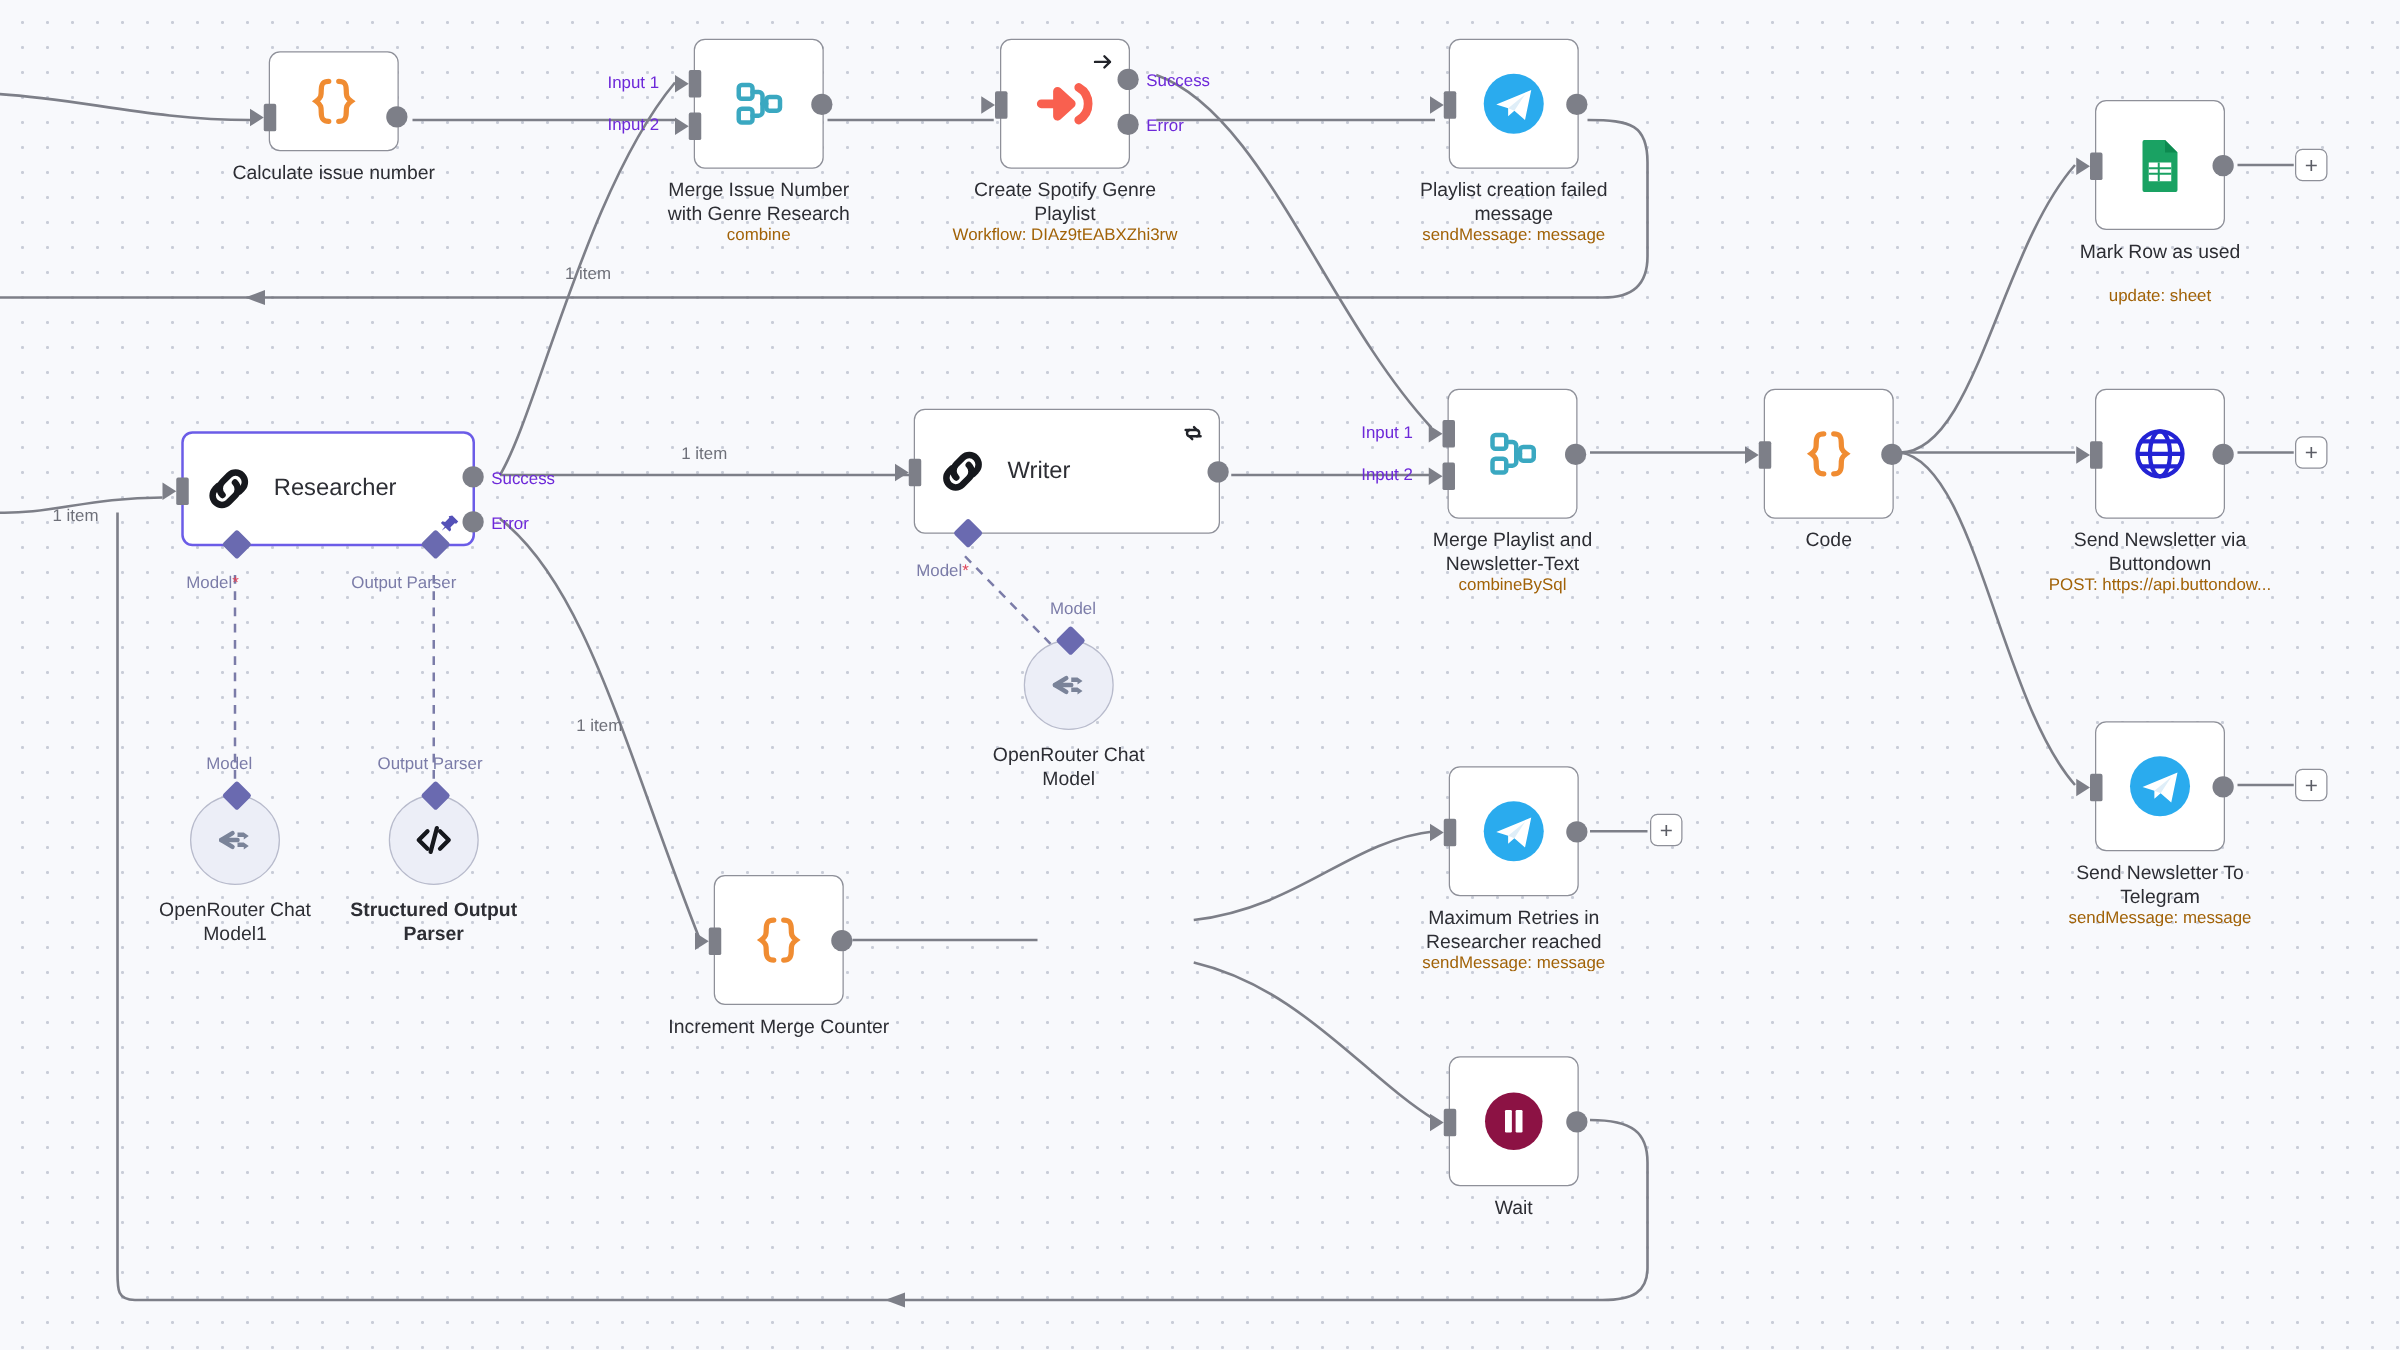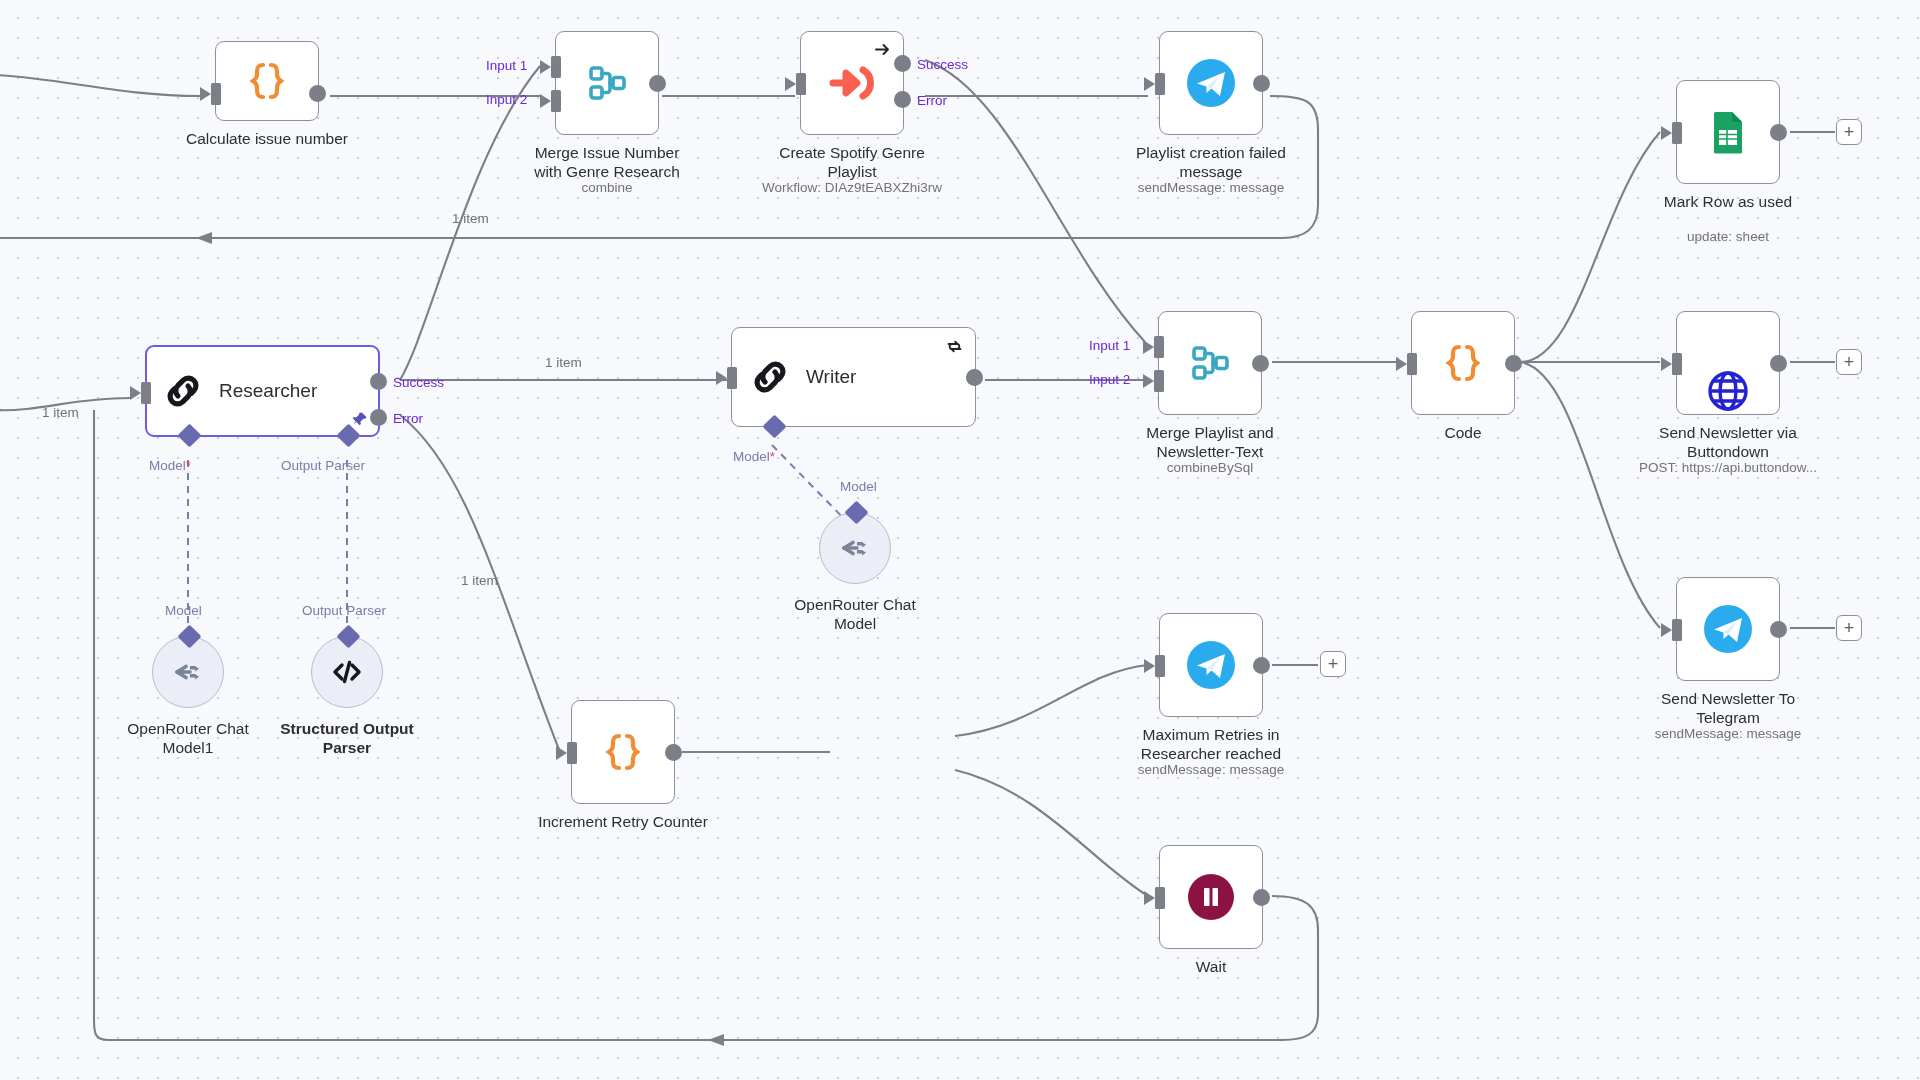--- a/index.html
+++ b/index.html
@@ -42,21 +42,21 @@
     color: #2d2e34;
     white-space: pre-line;
   }
   .nsub {
     position: absolute;
     left: 50%;
     transform: translateX(-50%);
     width: 260px;
     text-align: center;
     font-size: 13.5px;
-    color: #737373;
+    color: #a16207;
     white-space: nowrap;
     overflow: hidden;
     text-overflow: ellipsis;
   }
   .inline-title {
     font-size: 19px; color: #2d2e34; margin-left: 14px;
   }
 
   
   .port-in {
@@ -345,21 +345,21 @@
   <div class="node" style="left:1411px; top:311px; width:104px; height:104px;">
     <svg class="ico" width="48" height="48" viewBox="0 0 48 48">
       <path d="M20 8c-5 0-6 2.5-6 7s0 6-4 9c4 3 4 4.5 4 9s1 7 6 7" fill="none" stroke="#f08c32" stroke-width="4.2" stroke-linecap="round"></path>
       <path d="M28 8c5 0 6 2.5 6 7s0 6 4 9c-4 3-4 4.5-4 9s-1 7-6 7" fill="none" stroke="#f08c32" stroke-width="4.2" stroke-linecap="round"></path>
     </svg>
     <div class="port-in" style="left:-5px; top:41px;"></div>
     <div class="port-out" style="right:-8px; top:43px;"></div>
     <div class="nlabel">Code</div>
   </div>
 
-  <div class="node" style="left:1676px; top:311px; width:104px; height:104px;align-items:flex-end;">
+  <div class="node" style="left:1676px; top:311px; width:104px; height:104px;">
     <svg class="ico" width="46" height="46" viewBox="0 0 46 46">
       <circle cx="23" cy="23" r="18" fill="none" stroke="#2323d4" stroke-width="3.4"></circle>
       <ellipse cx="23" cy="23" rx="8" ry="18" fill="none" stroke="#2323d4" stroke-width="3.4"></ellipse>
       <path d="M5 23 h36 M8.5 13 h29 M8.5 33 h29" fill="none" stroke="#2323d4" stroke-width="3.4"></path>
     </svg>
     <div class="port-in" style="left:-5px; top:41px;"></div>
     <div class="port-out" style="right:-8px; top:43px;"></div>
     <div class="nlabel">Send Newsletter via
 Buttondown</div>
     <div class="nsub" style="top:148px; width:300px;">POST: https://api.buttondow...</div>
@@ -418,21 +418,21 @@
 Model</div>
   </div>
 
   <div class="node" style="left:571px; top:700px; width:104px; height:104px;">
     <svg class="ico" width="48" height="48" viewBox="0 0 48 48">
       <path d="M20 8c-5 0-6 2.5-6 7s0 6-4 9c4 3 4 4.5 4 9s1 7 6 7" fill="none" stroke="#f08c32" stroke-width="4.2" stroke-linecap="round"></path>
       <path d="M28 8c5 0 6 2.5 6 7s0 6 4 9c-4 3-4 4.5-4 9s-1 7-6 7" fill="none" stroke="#f08c32" stroke-width="4.2" stroke-linecap="round"></path>
     </svg>
     <div class="port-in" style="left:-5px; top:41px;"></div>
     <div class="port-out" style="right:-8px; top:43px;"></div>
-    <div class="nlabel" style="width:250px;">Increment Retry Counter</div>
+    <div class="nlabel" style="width:250px;">Increment Merge Counter</div>
   </div>
 
 
   <div class="node" style="left:1159px; top:613px; width:104px; height:104px;">
     <svg class="ico" width="52" height="52" viewBox="0 0 52 52">
       <circle cx="26" cy="26" r="24" fill="#2aabee"></circle>
       <path d="M12 26.5 L40 15 L35 39 L26.5 31.5 L21.5 36 L21.5 29.5 z" fill="#fff"></path>
       <path d="M21.5 29.5 L35 18.5 L26.5 31.5" fill="#dfeef8"></path>
     </svg>
     <div class="port-in" style="left:-5px; top:41px;"></div>

